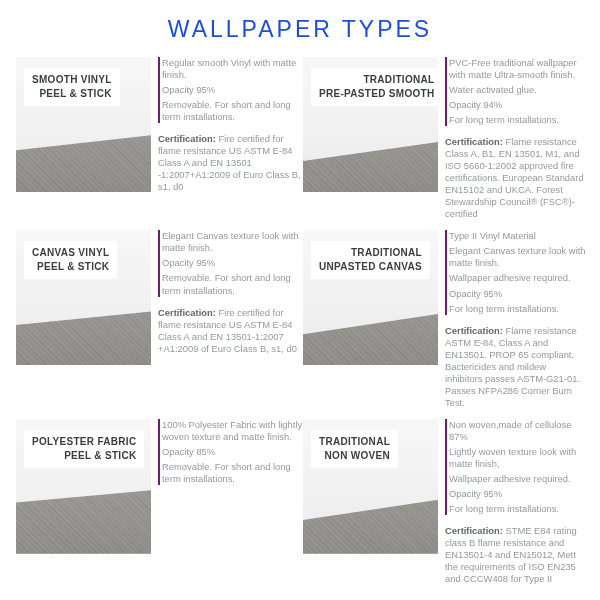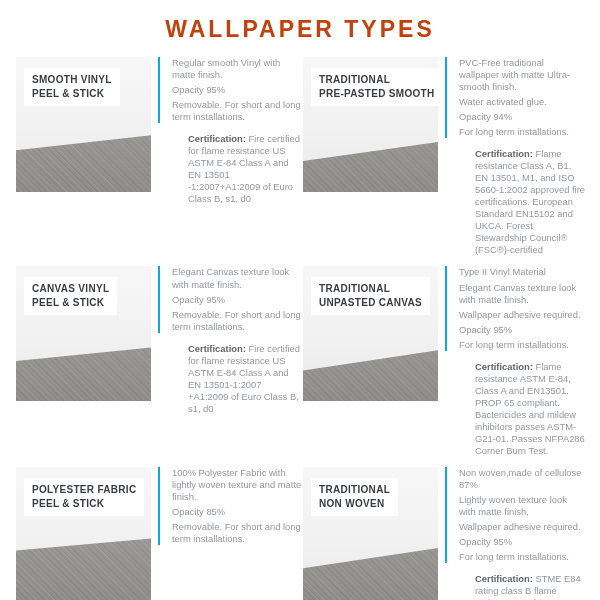--- a/index.html
+++ b/index.html
@@ -9,23 +9,23 @@
     background:#ffffff;
     color:#94989c;
     overflow:hidden;
   }
   .page { width:600px; height:600px; display:flex; flex-direction:column; }
 
   
   .title {
     text-align:center;
     font-size:23px;
-    font-weight:700;
+    font-weight:400;
     letter-spacing:3px;
-    color:#c2410c;
+    color:#1d4ed8;
     padding:16px 0 12px 0;
   }
 
   
   .grid { padding:2px 14px 0 16px; flex:0 0 auto; }
   .row { display:flex; align-items:flex-start; margin-bottom:10px; }
   .card { display:flex; align-items:flex-start; }
   .card.left  { width:287px; }
   .card.right { width:283px; }
 
@@ -51,31 +51,32 @@
   .w5 { clip-path:polygon(0 62%, 100% 53%, 100% 100%, 0 100%); }
   .w6 { clip-path:polygon(0 75%, 100% 60%, 100% 100%, 0 100%); }
 
   .photo-label {
     position:absolute; top:11px; left:8px;
     background:rgba(255,255,255,.96);
     padding:5px 8px 5px 8px;
     font-size:10px; font-weight:700;
     letter-spacing:.3px; line-height:1.4;
     color:#3a3d40;
+    text-align:right;
   }
   .photo-label span { display:block; white-space:nowrap; }
 
   .info { flex:1 1 auto; padding-left:7px; font-size:9.4px; line-height:1.28; }
   .desc {
-    border-left:2px solid #0ea5e9;
-    padding-left:12px;
+    border-left:2px solid #701a75;
+    padding-left:2px;
   }
   .desc p { margin:0 0 3px 0; }
   .desc p:last-child { margin-bottom:0; }
-  .cert { margin-top:10px;margin-left:30px; }
+  .cert { margin-top:10px; }
   .cert b { color:#61666a; font-weight:700; }
 </style>
 </head>
 <body>
 
 <div class="page">
 
   <div class="title">WALLPAPER TYPES</div>
 
   <div class="grid">

